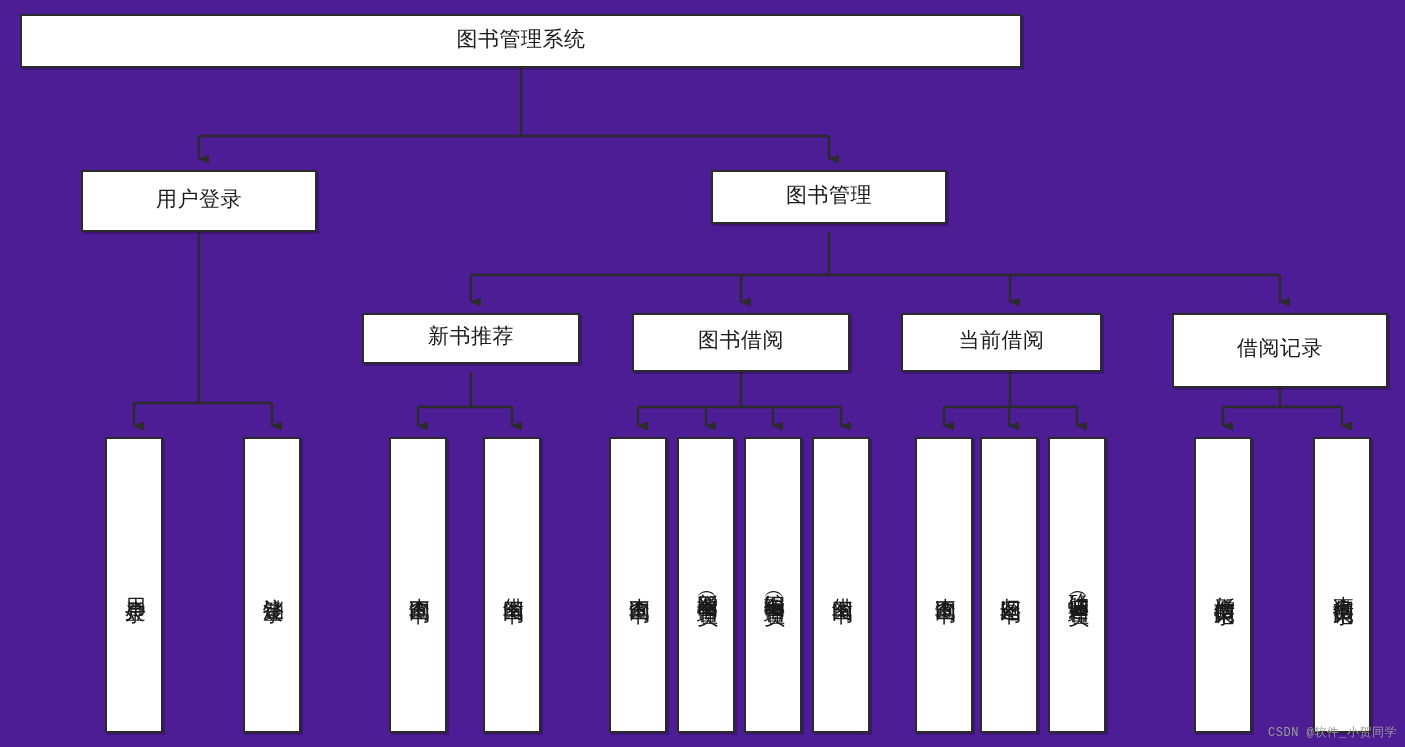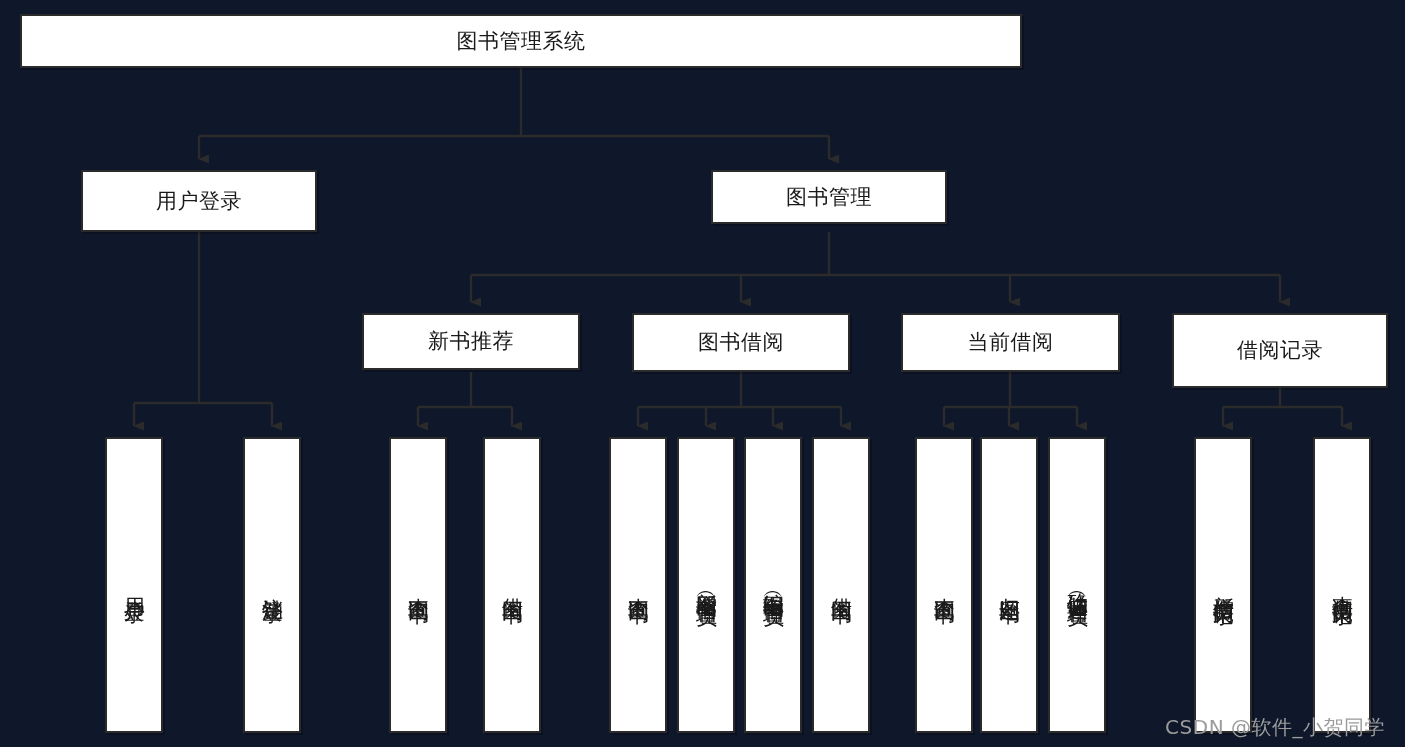--- a/index.html
+++ b/index.html
@@ -8,22 +8,23 @@
     padding: 0;
     background: #ffffff;
   }
   body {
     font-family: "DejaVu Sans", "Liberation Sans", sans-serif;
   }
   #canvas {
     position: relative;
     width: 1405px;
     height: 747px;
-    background: #0f172a;
+    background: #4c1d95;
     overflow: hidden;
+    font-family: Liberation Mono, monospace;
   }
   #edges {
     position: absolute;
     left: 0;
     top: 0;
     width: 1405px;
     height: 747px;
     pointer-events: none;
   }
   .node {
@@ -51,23 +52,23 @@
     writing-mode: vertical-rl;
     text-orientation: upright;
     font-size: 21px;
     letter-spacing: 2px;
     line-height: 1.0;
     white-space: nowrap;
     max-height: 100%;
   }
   .watermark {
     position: absolute;
-    right: 20px;
+    right: 8px;
     bottom: 6px;
-    font-size: 20px;
+    font-size: 12px;
     color: #9b9b9b;
     letter-spacing: 0.5px;
     white-space: nowrap;
   }
 </style>
 </head>
 <body>
 
 <div id="canvas">
 
@@ -117,27 +118,27 @@
   <div id="nodes">
       <div class="node root" style="left: 20px; top: 14px; width: 1002px; height: 54px;">
         <span class="label">图书管理系统</span>
       </div>
       <div class="node branch" style="left: 81px; top: 170px; width: 236px; height: 62px;">
         <span class="label">用户登录</span>
       </div>
       <div class="node branch" style="left: 711px; top: 170px; width: 236px; height: 54px;">
         <span class="label">图书管理</span>
       </div>
-      <div class="node branch" style="left: 362px; top: 313px; width: 218px; height: 57px;">
+      <div class="node branch" style="left: 362px; top: 313px; width: 218px; height: 51px;">
         <span class="label">新书推荐</span>
       </div>
       <div class="node branch" style="left: 632px; top: 313px; width: 218px; height: 59px;">
         <span class="label">图书借阅</span>
       </div>
-      <div class="node branch" style="left: 901px; top: 313px; width: 219px; height: 59px;">
+      <div class="node branch" style="left: 901px; top: 313px; width: 201px; height: 59px;">
         <span class="label">当前借阅</span>
       </div>
       <div class="node branch" style="left: 1172px; top: 313px; width: 216px; height: 75px;">
         <span class="label">借阅记录</span>
       </div>
       <div class="node leaf" style="left: 105px; top: 437px; width: 58px; height: 296px;">
         <span class="label">用户登录</span>
       </div>
       <div class="node leaf" style="left: 243px; top: 437px; width: 58px; height: 296px;">
         <span class="label">注销登录</span>

